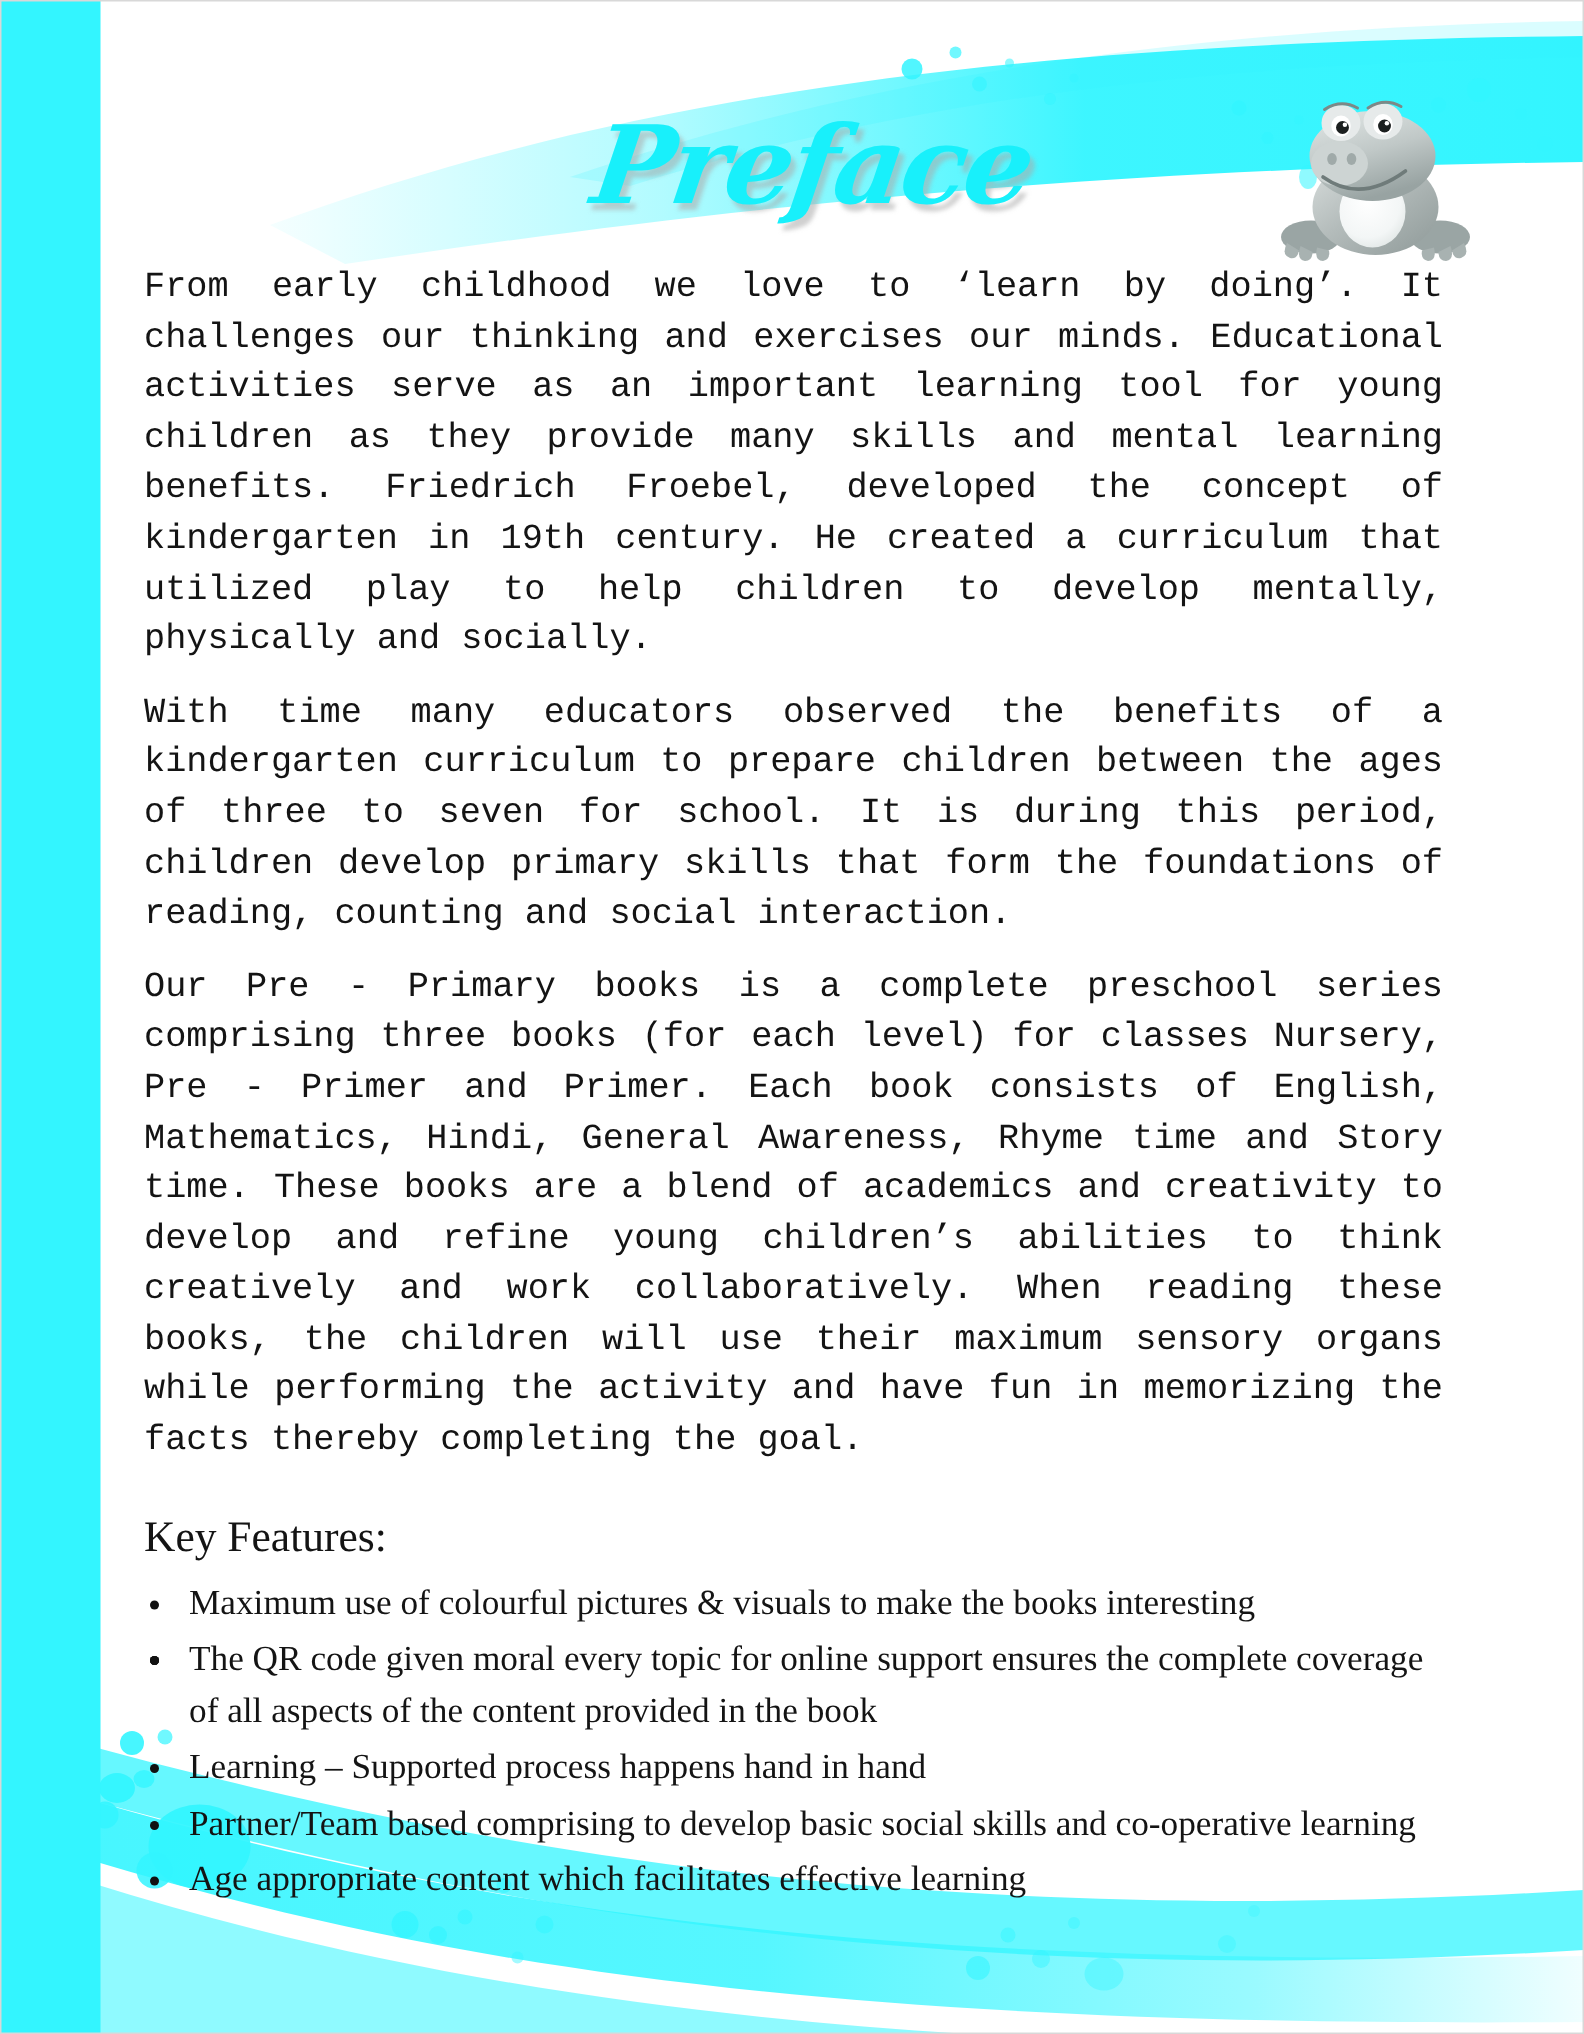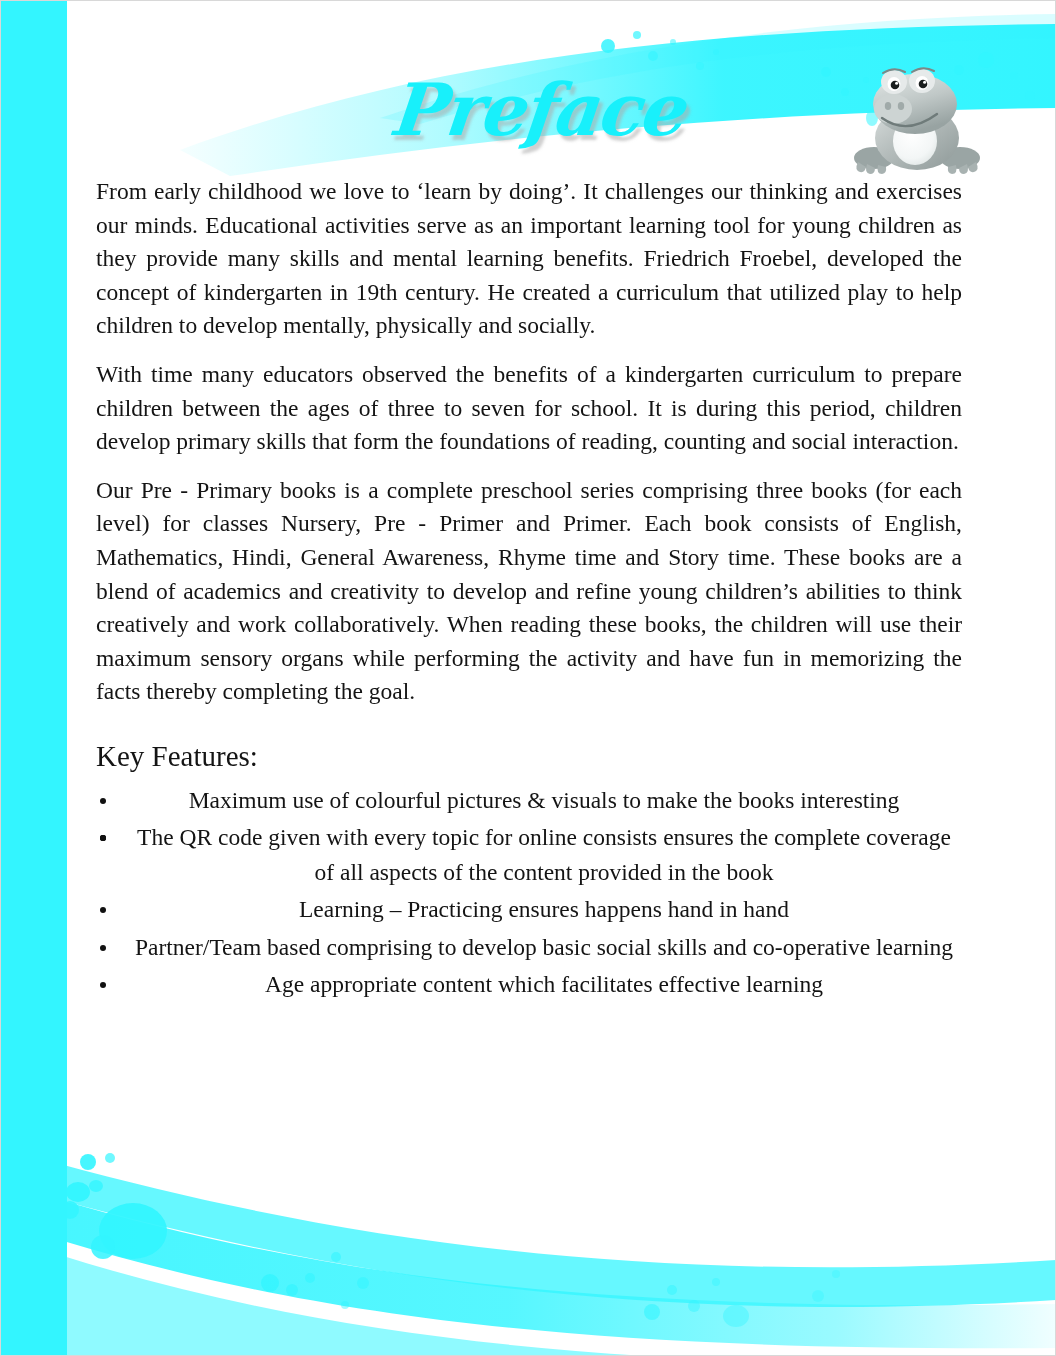--- a/index.html
+++ b/index.html
@@ -68,20 +68,21 @@
     text-shadow: 4px 5px 3px rgba(170,170,170,0.55);
     transform: skewX(-8deg);
   }
   p.para {
     margin: 0 0 15px 0;
     font-size: 23.5px;
     line-height: 33.6px;
     color: #141414;
     text-align: justify;
     text-justify: inter-word;
+    font-family: Liberation Mono, monospace;
   }
   p.para:last-of-type { margin-bottom: 0; }
 
   .key-heading {
     margin: 32px 0 12px 0;
     font-size: 29px;
     line-height: 30px;
     color: #141414;
   }
   ul.features {
@@ -89,21 +90,21 @@
     padding: 0;
     list-style: none;
   }
   ul.features li {
     position: relative;
     padding-left: 30px;
     margin-bottom: 3px;
     font-size: 23.5px;
     line-height: 34.5px;
     color: #141414;
-    text-align: center;
+    text-align: left;
   }
   ul.features li.justified {
     text-align: justify;
     text-justify: inter-word;
   }
   ul.features li .dot {
     position: absolute;
     left: 4px;
     top: 15px;
     width: 6px;
@@ -262,20 +263,20 @@
     <p class="para">From early childhood we love to ‘learn by doing’. It challenges our thinking and exercises our minds. Educational activities serve as an important learning tool for young children as they provide many skills and mental learning benefits. Friedrich Froebel, developed the concept of kindergarten in 19th century. He created a curriculum that utilized play to help children to develop mentally, physically and socially.</p>
     <p class="para">With time many educators observed the benefits of a kindergarten curriculum to prepare children between the ages of three to seven for school. It is during this period, children develop primary skills that form the foundations of reading, counting and social interaction.</p>
     <p class="para">Our Pre - Primary books is a complete preschool series comprising three books (for each level) for classes Nursery, Pre - Primer and Primer. Each book consists of English, Mathematics, Hindi, General Awareness, Rhyme time and Story time. These books are a blend of academics and creativity to develop and refine young children’s abilities to think creatively and work collaboratively. When reading these books, the children will use their maximum sensory organs while performing the activity and have fun in memorizing the facts thereby completing the goal.</p>
 
     <div class="key-heading">Key Features:</div>
 
     <ul class="features">
       <li><span class="dot"></span><span>Maximum use of colourful pictures &amp; visuals to make the books interesting</span></li>
       <li><span class="dot"></span></li>
       <li><span class="dot"></span></li>
-      <li><span class="dot"></span><span>The QR code given with every topic for online consists ensures the complete coverage of all aspects of the content provided in the book</span></li>
-      <li><span class="dot"></span><span>Learning – Practicing ensures happens hand in hand</span></li>
+      <li><span class="dot"></span><span>The QR code given moral every topic for online support ensures the complete coverage of all aspects of the content provided in the book</span></li>
+      <li><span class="dot"></span><span>Learning – Supported process happens hand in hand</span></li>
       <li><span class="dot"></span><span>Partner/Team based comprising to develop basic social skills and co-operative learning</span></li>
       <li><span class="dot"></span><span>Age appropriate content which facilitates effective learning</span></li>
     </ul>
 
   </div>
 </div>
 
 </body></html>

